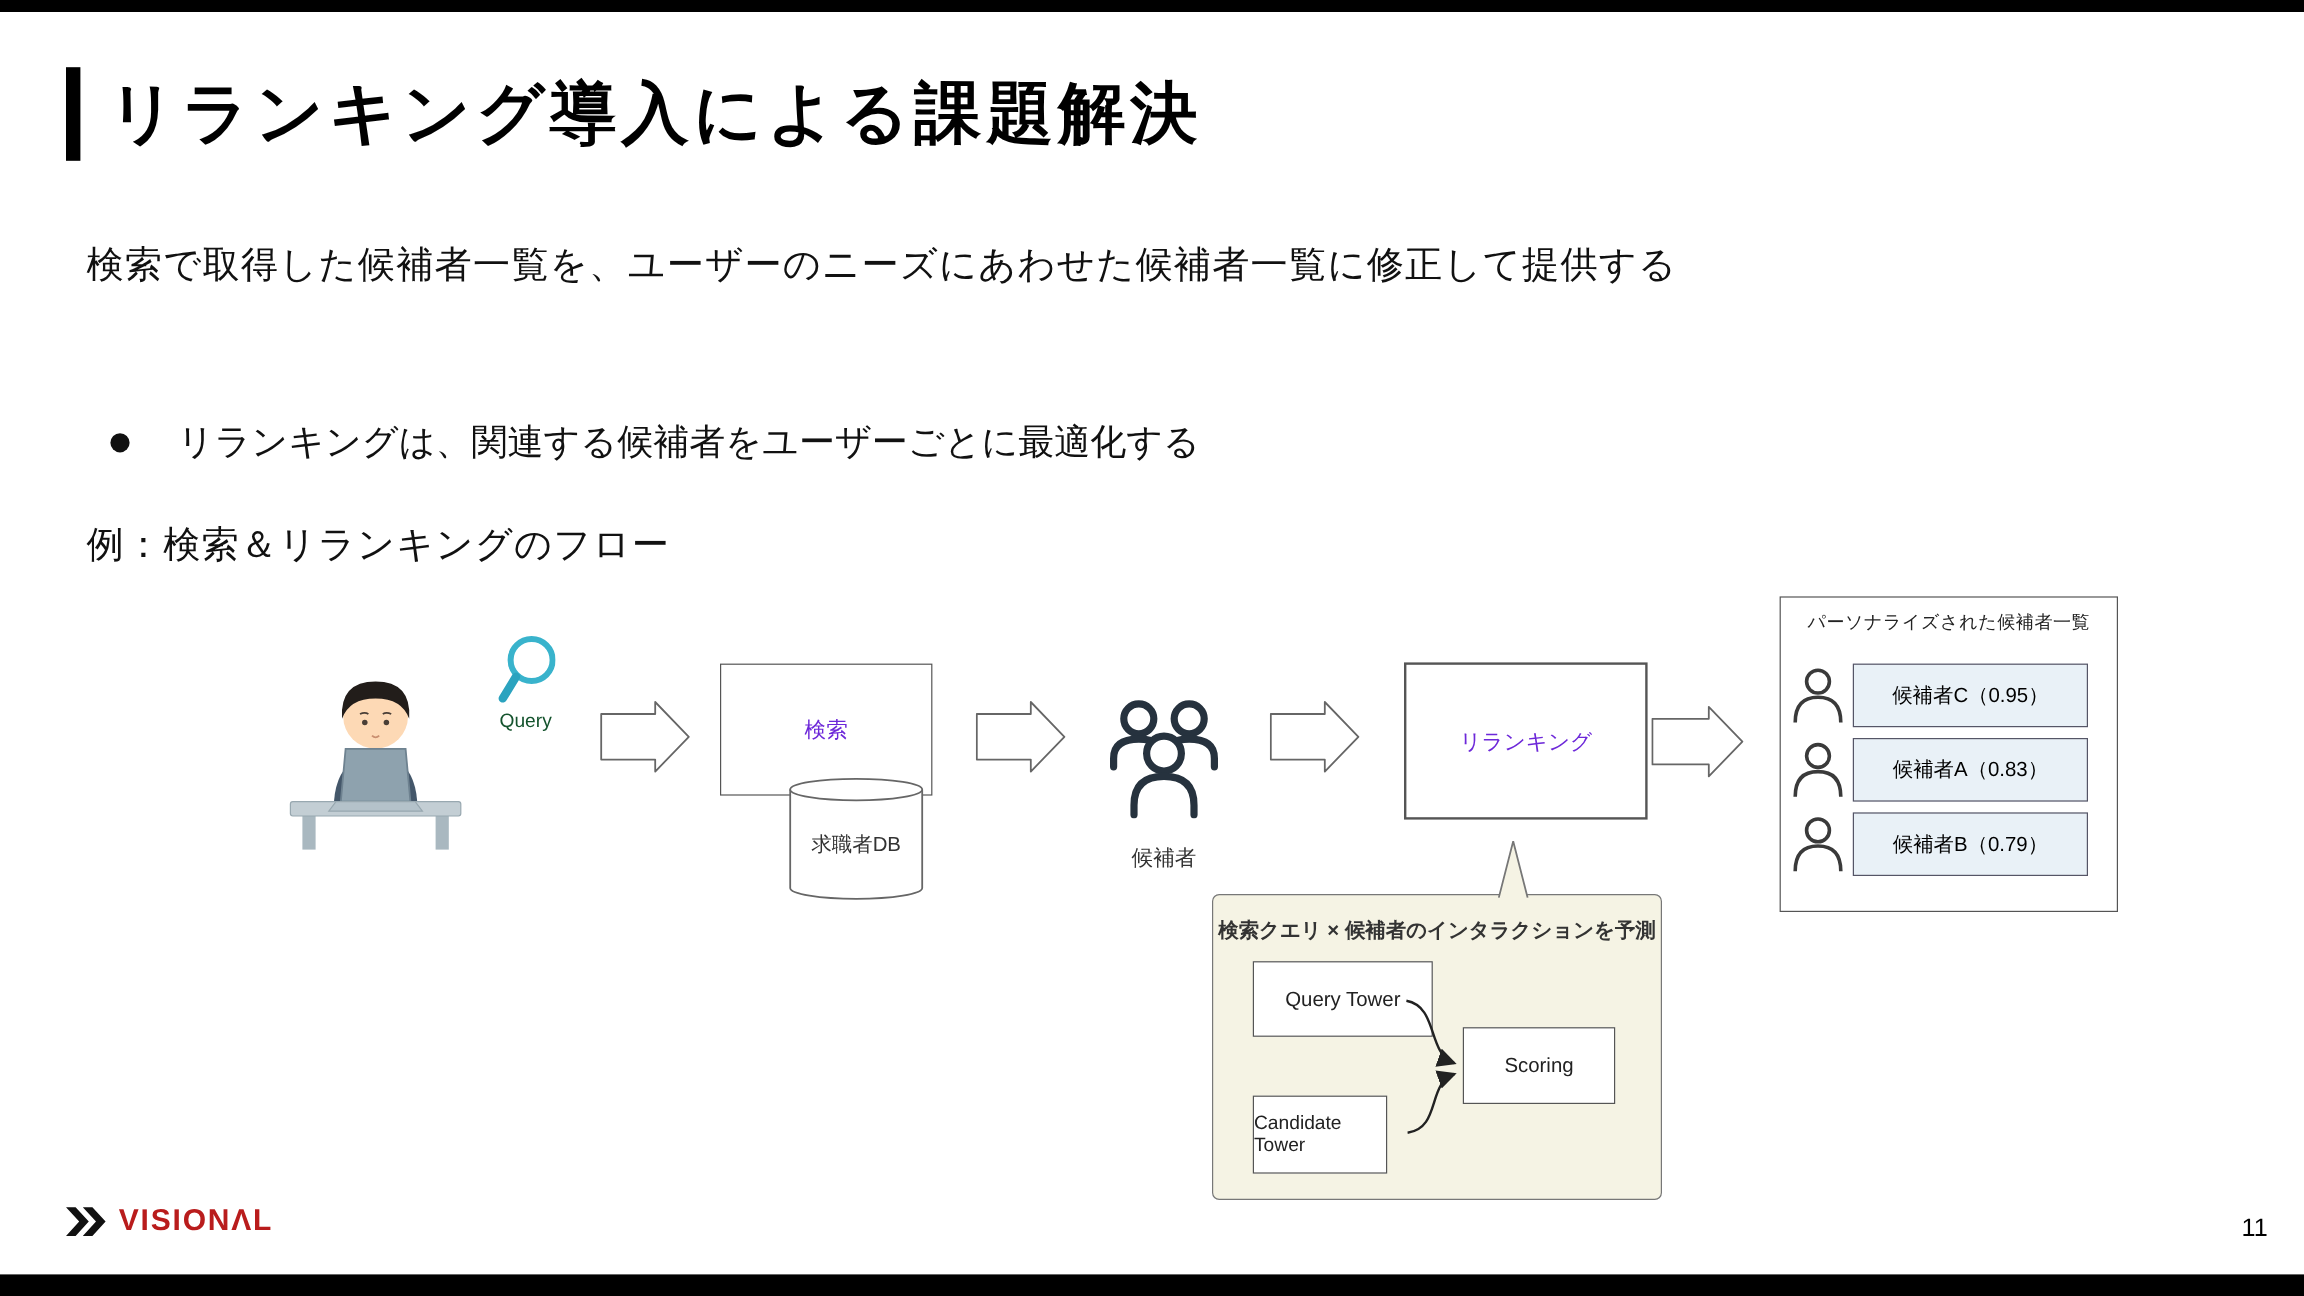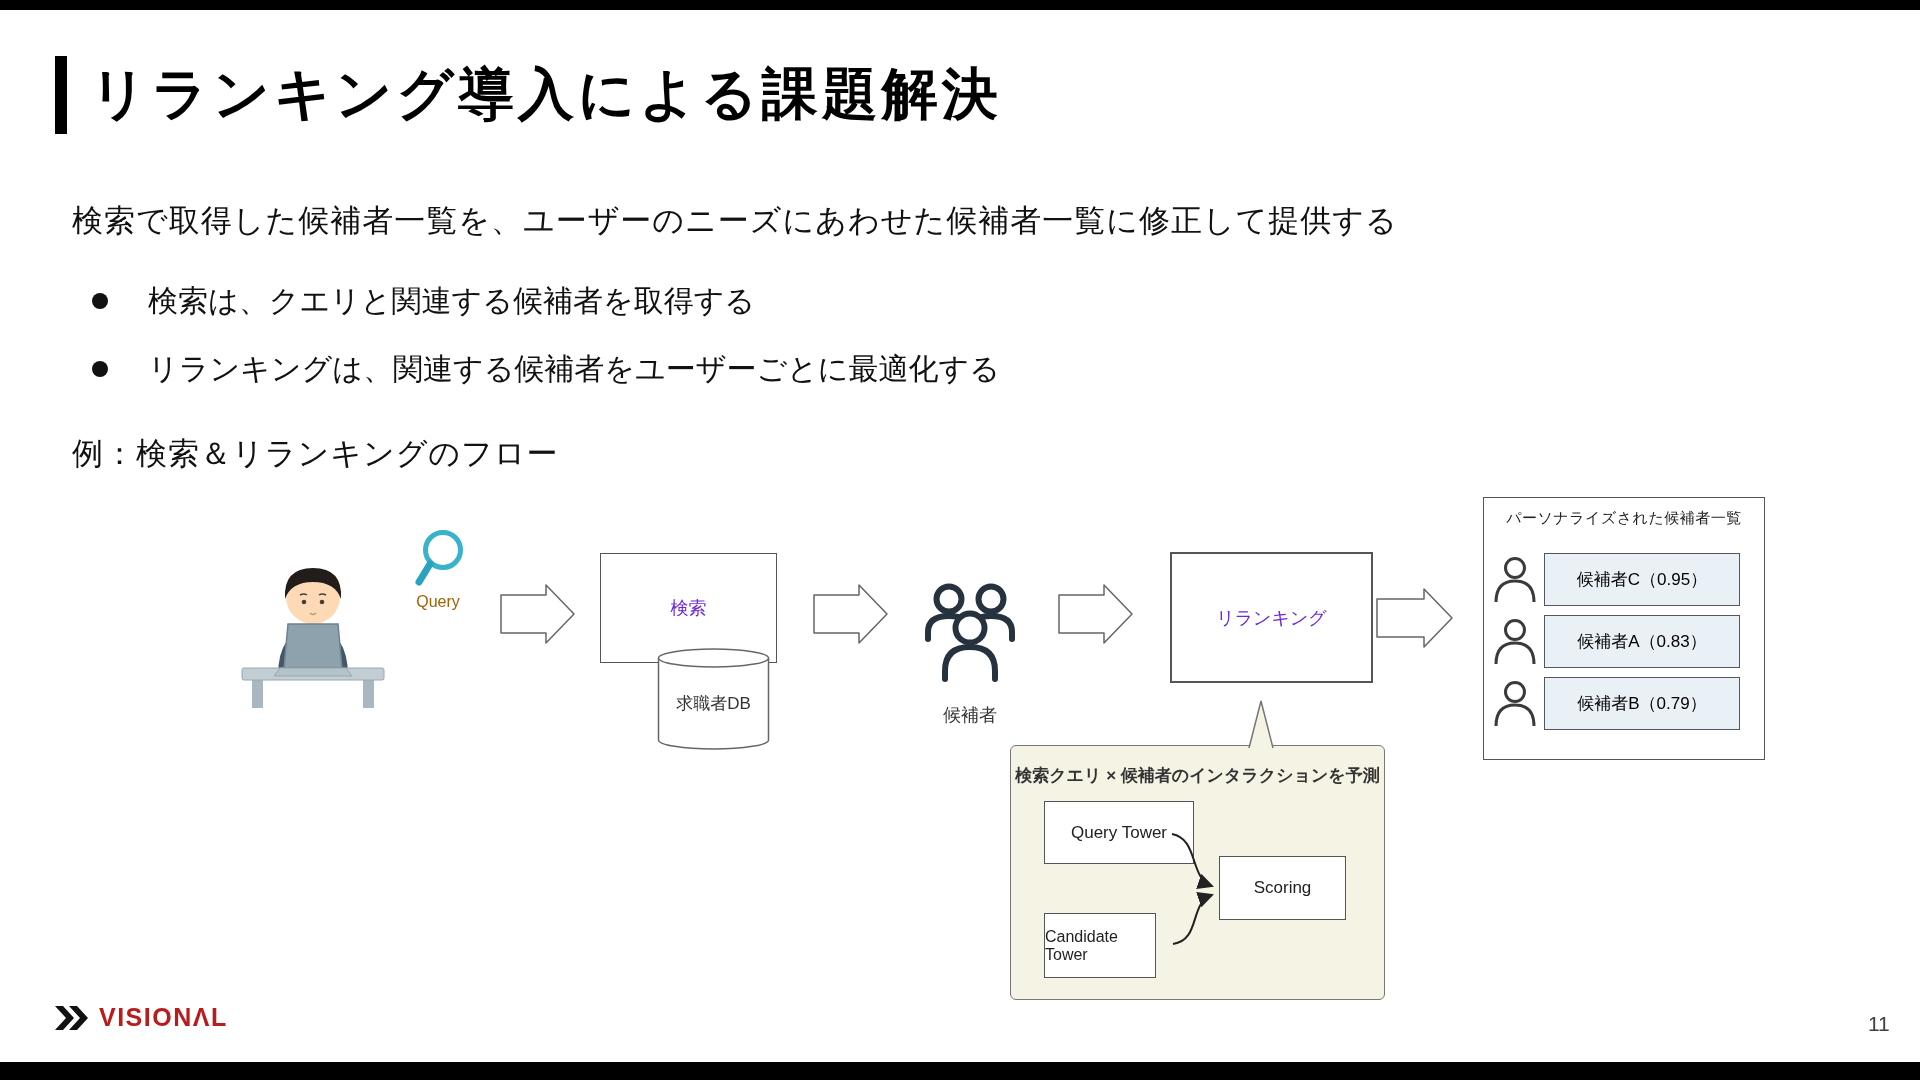--- a/index.html
+++ b/index.html
@@ -18,21 +18,21 @@
   .bullet .dot{width:16px;height:16px;border-radius:50%;background:#111;margin:10px 40px 0 0;flex:0 0 auto;}
   .bullet.b1{top:283px;}
   .bullet.b2{top:351px;}
 
   .example{position:absolute;left:72px;top:433px;margin:0;font-size:31px;letter-spacing:1px;color:#111;}
 
   .diagram{position:absolute;left:0;top:470px;width:1920px;height:560px;}
   .abs{position:absolute;}
 
   .flow-label{position:absolute;text-align:center;color:#333;}
-  .query-label{left:405px;top:123px;width:66px;font-size:16px;color:#a16207;}
+  .query-label{left:405px;top:123px;width:66px;font-size:16px;color:#14532d;}
   .db-label{left:657px;top:222px;width:113px;font-size:17px;z-index:3;}
   .cand-label{left:920px;top:233px;width:100px;font-size:18px;}
 
   .flow-box{position:absolute;background:#fff;border:1.5px solid #555;display:flex;align-items:center;justify-content:center;font-size:18px;color:#6d28d9;box-sizing:border-box;}
   .box-search{left:600px;top:83px;width:177px;height:110px;z-index:1;}
   .box-rerank{left:1170px;top:82px;width:203px;height:131px;border-width:2px;}
 
   .cylinder{left:657px;top:178px;z-index:2;}
 
   .arrow{position:absolute;}
@@ -54,38 +54,34 @@
   .callout-tail{position:absolute;left:1246px;top:229px;z-index:2;}
   .callout-title{position:absolute;left:0;top:18px;width:100%;text-align:center;font-size:17px;font-weight:600;color:#333;}
   .mini-box{position:absolute;background:#fff;border:1.5px solid #555;box-sizing:border-box;display:flex;align-items:center;justify-content:center;font-size:17px;color:#222;}
   .box-qt{left:33px;top:55px;width:150px;height:63px;}
   .box-sc{left:208px;top:110px;width:127px;height:64px;}
   .box-ct{left:33px;top:167px;width:112px;height:65px;font-size:16px;}
   .callout-arrows{position:absolute;left:0;top:0;pointer-events:none;}
 
   .logo{position:absolute;left:55px;top:1003px;display:flex;align-items:center;gap:8px;}
   .logo-text{font-size:25px;font-weight:800;letter-spacing:1.5px;color:#b91c1c;}
-  .page-number{position:absolute;left:1868px;top:1012px;font-size:21px;color:#404040;}
+  .page-number{position:absolute;left:1868px;top:1012px;font-size:21px;color:#000000;}
 </style>
 </head>
 <body>
 
 <div class="slide">
 
   <div class="bar-top"></div>
 
   <div class="title-accent"></div>
   <h1 class="slide-title">リランキング導入による課題解決</h1>
 
   <p class="lead">検索で取得した候補者一覧を、ユーザーのニーズにあわせた候補者一覧に修正して提供する</p>
 
-  <div class="bullet b1">
-    <span class="dot"></span>
-    <span>検索は、クエリと関連する候補者を取得する</span>
-  </div>
   <div class="bullet b2">
     <span class="dot"></span>
     <span>リランキングは、関連する候補者をユーザーごとに最適化する</span>
   </div>
 
   <p class="example">例：検索＆リランキングのフロー</p>
 
   <div class="diagram">
 
     <svg class="abs" style="left:238px;top:82px;" width="150" height="158" viewBox="0 0 150 158">

